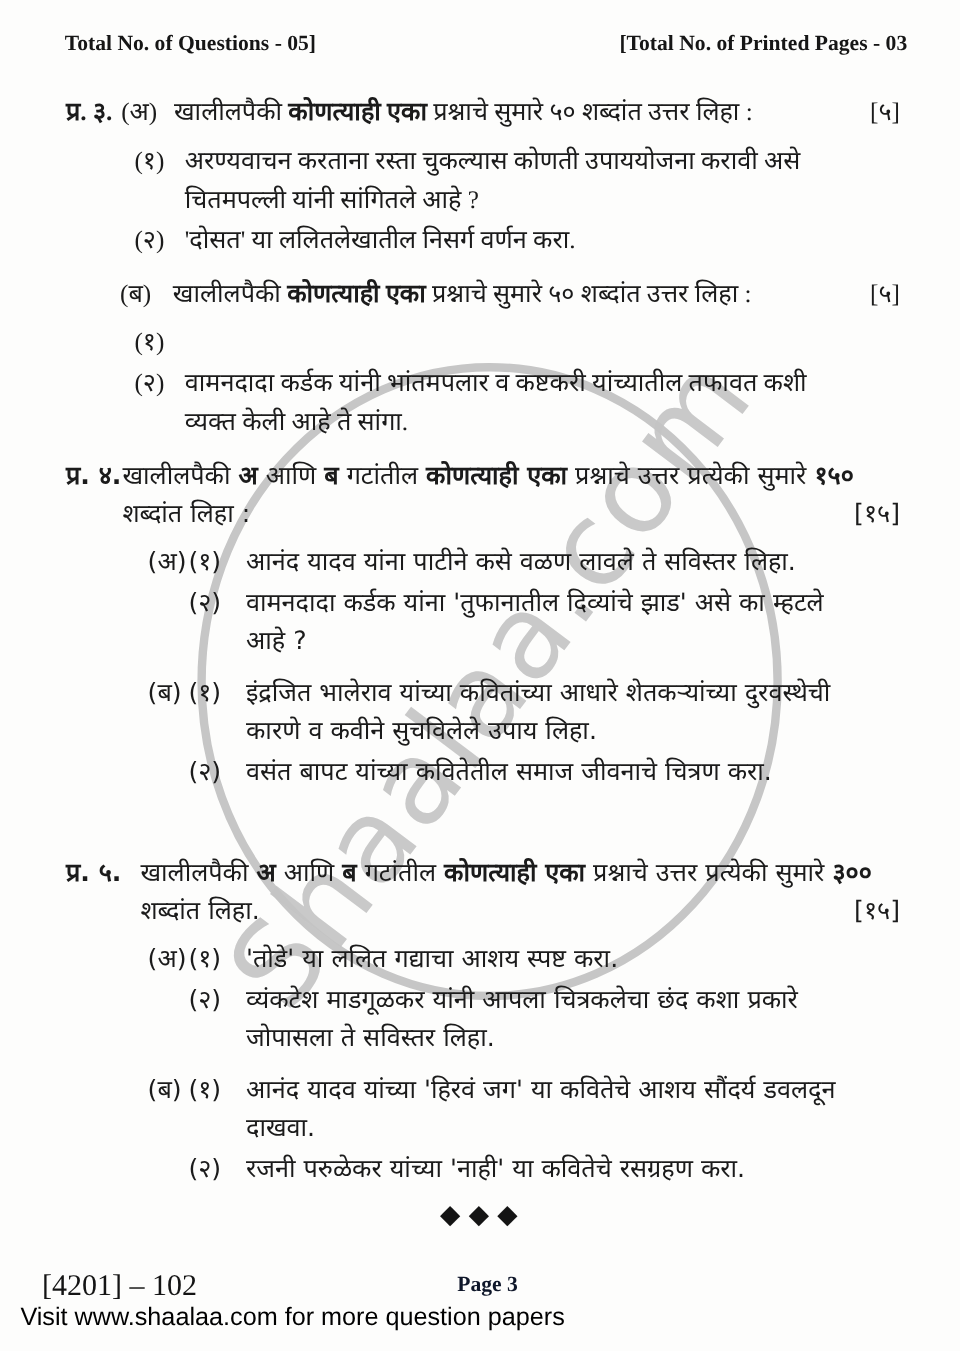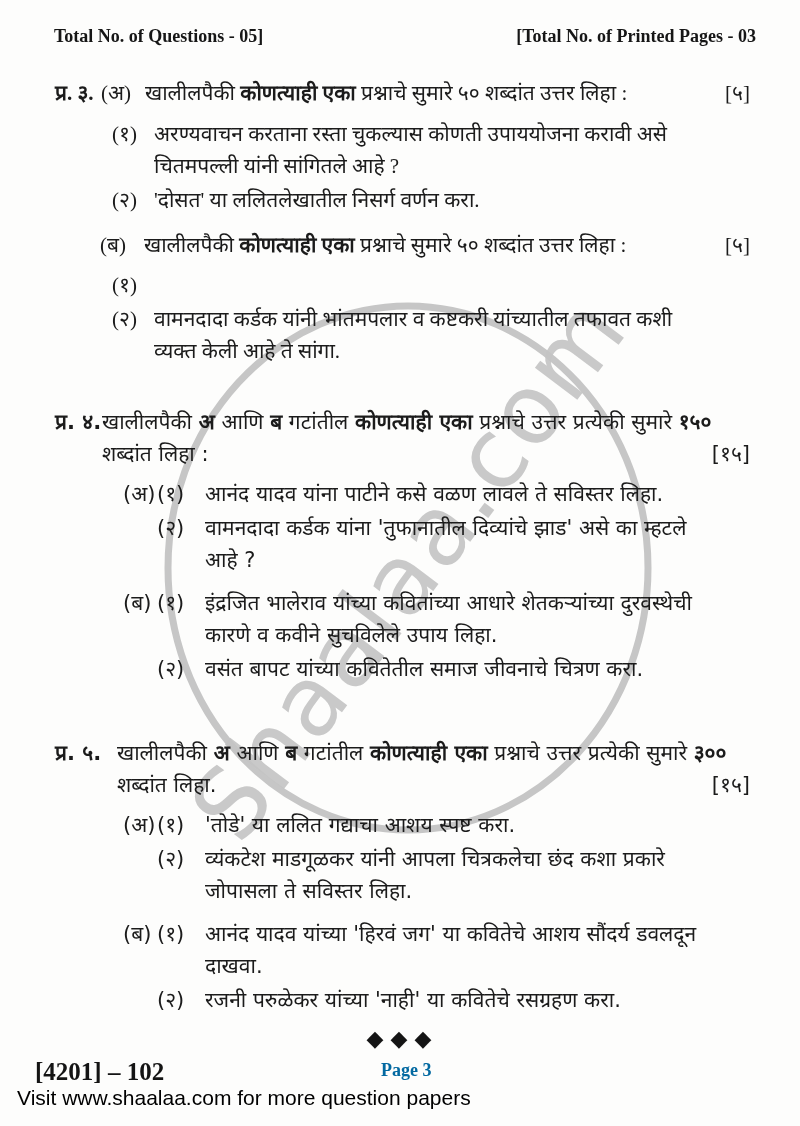--- a/index.html
+++ b/index.html
@@ -37,36 +37,36 @@
   .inum{flex:0 0 auto;}
   .iw42{width:42px;} .iw48{width:48px;}
   .itext{flex:0 1 auto;}
   .mw552{max-width:552px;} .mw515{max-width:515px;}
   .items{flex:1 1 auto;}
   .item + .item{margin-top:2px;}
   .q3{margin-top:30px;font-family:Liberation Serif, serif;}
   .q3-items{margin-left:57px;margin-top:9px;}
   .q3-grpb{margin-left:45px;margin-top:13px;}
   .q3-items-b{margin-left:57px;margin-top:8px;}
-  .q4{margin-top:39px;} .q5{margin-top:52px;}
+  .q4{margin-top:13px;} .q5{margin-top:52px;}
   .grp{margin-left:68px;}
   .grp-a{margin-top:8px;} .grp-b{margin-top:11px;}
   
   .ornament{
     text-align:center;margin-top:7px;
     font-size:22px;letter-spacing:7px;color:#141414;
   }
   
   .footer-code{
     position:absolute;left:35px;top:1058px;z-index:1;
-    font-family:"Liberation Serif",serif;font-weight:700;font-size:25px;color:#141414;
+    font-family:"Liberation Serif",serif;font-weight:400;font-size:25px;color:#141414;
   }
   .footer-page{
     position:absolute;left:381px;top:1060px;z-index:1;
-    font-family:"Liberation Serif",serif;font-weight:700;font-size:18px;color:#0369a1;
+    font-family:"Liberation Serif",serif;font-weight:700;font-size:18px;color:#0f172a;
   }
   .visit-line{
     position:absolute;left:17px;top:1086px;z-index:1;
     font-family:"Liberation Sans",sans-serif;font-size:21px;color:#000;
   }
 </style>
 </head>
 <body>
 
 <div class="page">

